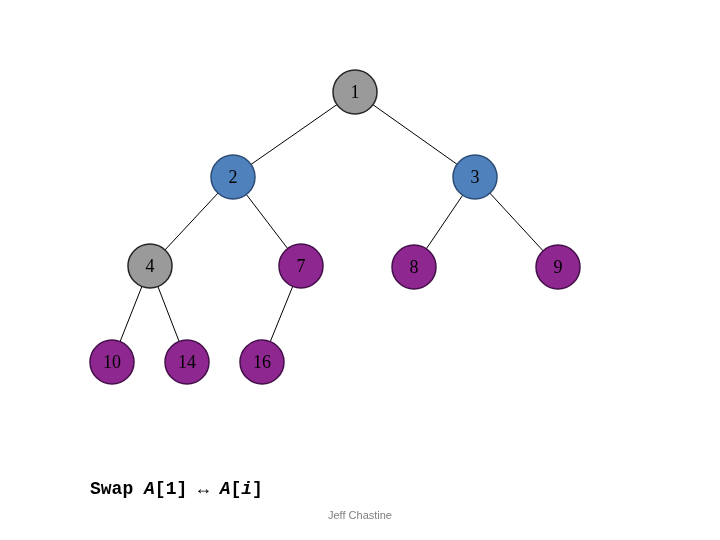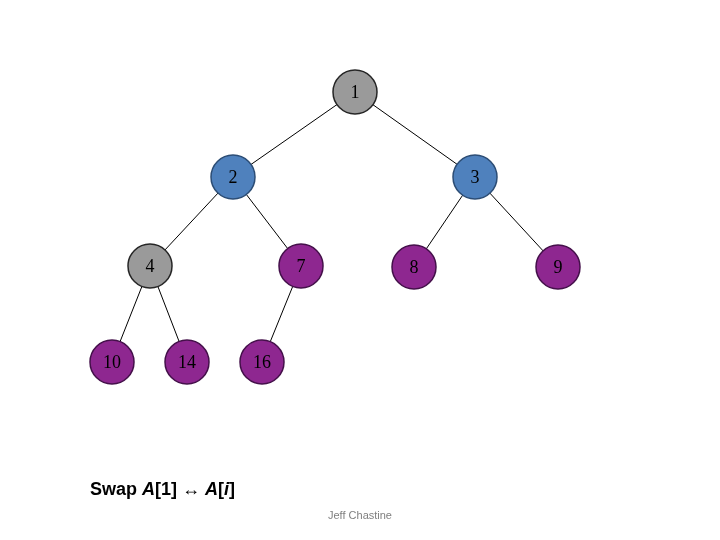--- a/index.html
+++ b/index.html
@@ -22,21 +22,21 @@
   }
   .node-label {
     font-family: "Liberation Serif", serif;
     font-size: 18px;
     fill: #000000;
   }
   .caption {
     position: absolute;
     left: 90px;
     top: 479px;
-    font-family: Liberation Sans, sans-serif;
+    font-family: Liberation Mono, monospace;
     font-size: 18px;
     font-weight: bold;
     color: #000000;
     white-space: pre;
   }
   .caption .it { font-style: italic; }
   .footer {
     position: absolute;
     left: 0;
     top: 509px;

